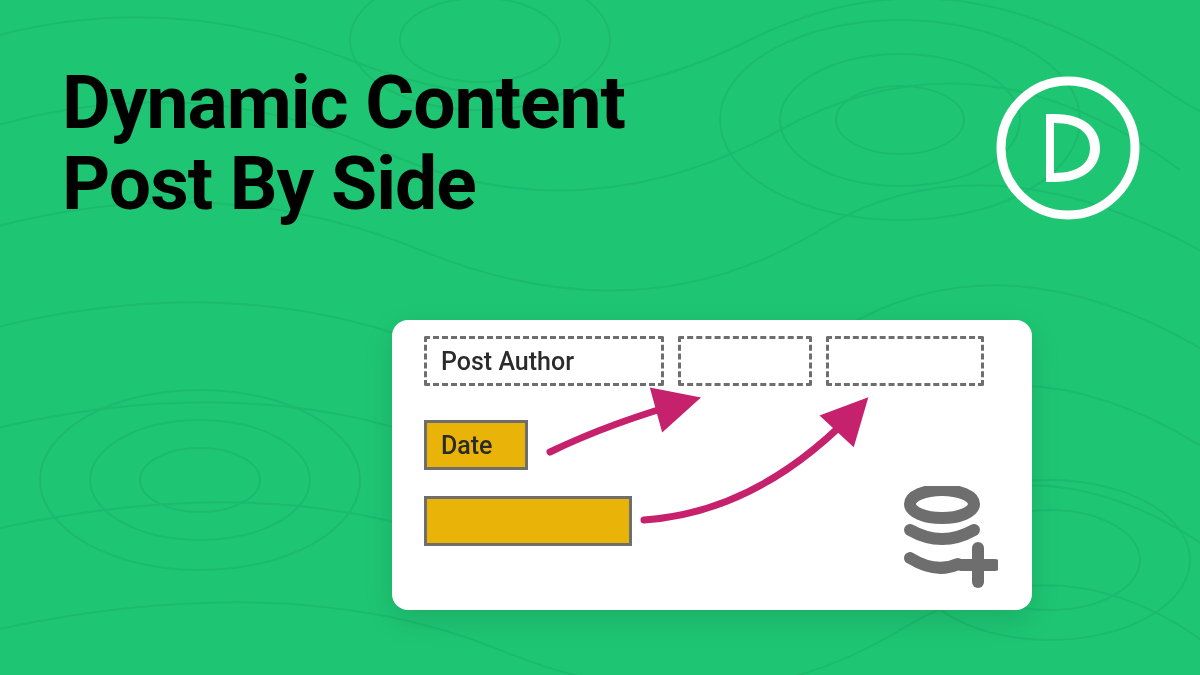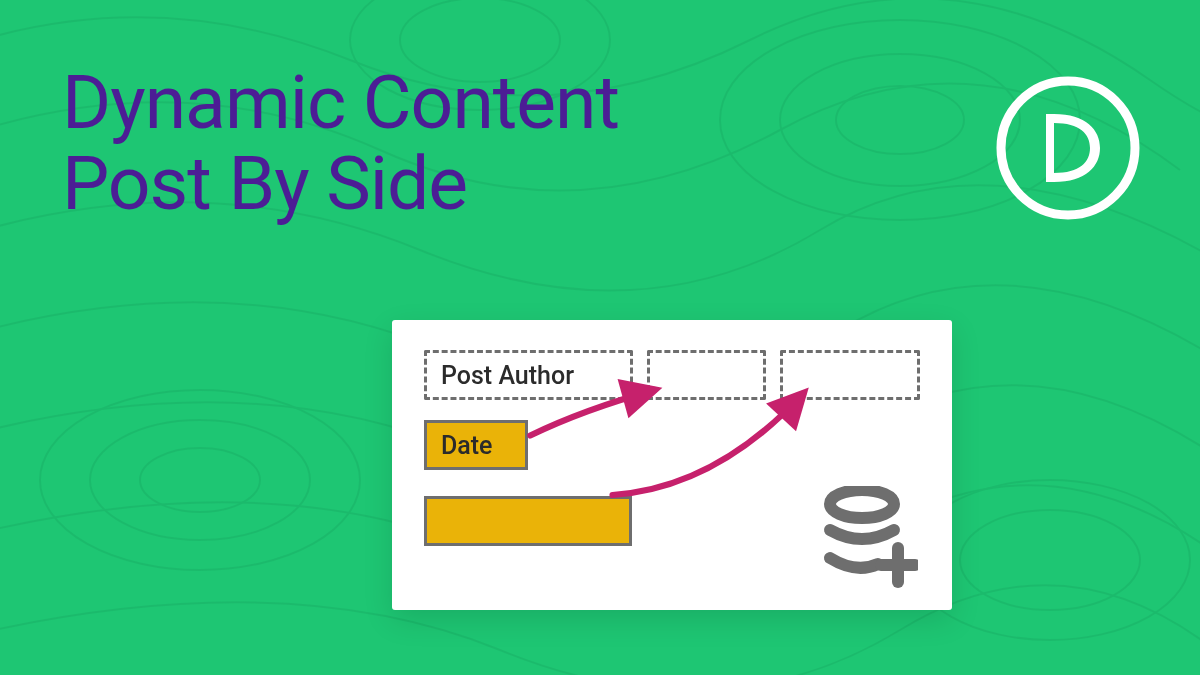--- a/index.html
+++ b/index.html
@@ -20,43 +20,43 @@
   .content {
     position: relative;
     z-index: 1;
     width: 100%;
     height: 100%;
   }
   .title {
     position: absolute;
     top: 62px;
     left: 62px;
-    color: #4c1d95;
-    font-weight: 400;
+    color: #000000;
+    font-weight: 700;
     font-size: 75px;
     line-height: 1.08;
     letter-spacing: -1px;
   }
   .logo {
     position: absolute;
     top: 74px;
     right: 58px;
     width: 148px;
     height: 148px;
   }
   .card {
     position: absolute;
     left: 392px;
     top: 320px;
-    width: 560px;
+    width: 640px;
     height: 290px;
     background: #ffffff;
-    border-radius: 3px;
+    border-radius: 16px;
     box-shadow: 0 10px 30px rgba(0,0,0,0.12);
-    padding: 30px 32px 28px 32px;
+    padding: 16px 32px 28px 32px;
   }
   .dashed-row {
     display: flex;
     gap: 14px;
     align-items: stretch;
   }
   .dashed-slot {
     border: 3px dashed #6e6e6e;
     border-radius: 2px;
     height: 50px;

